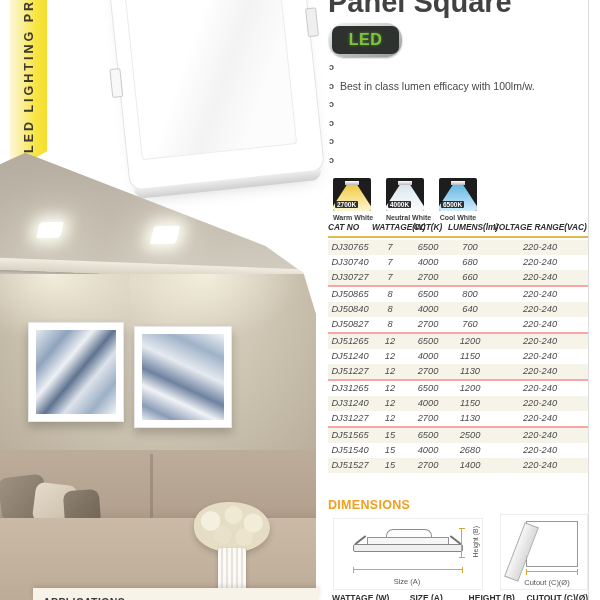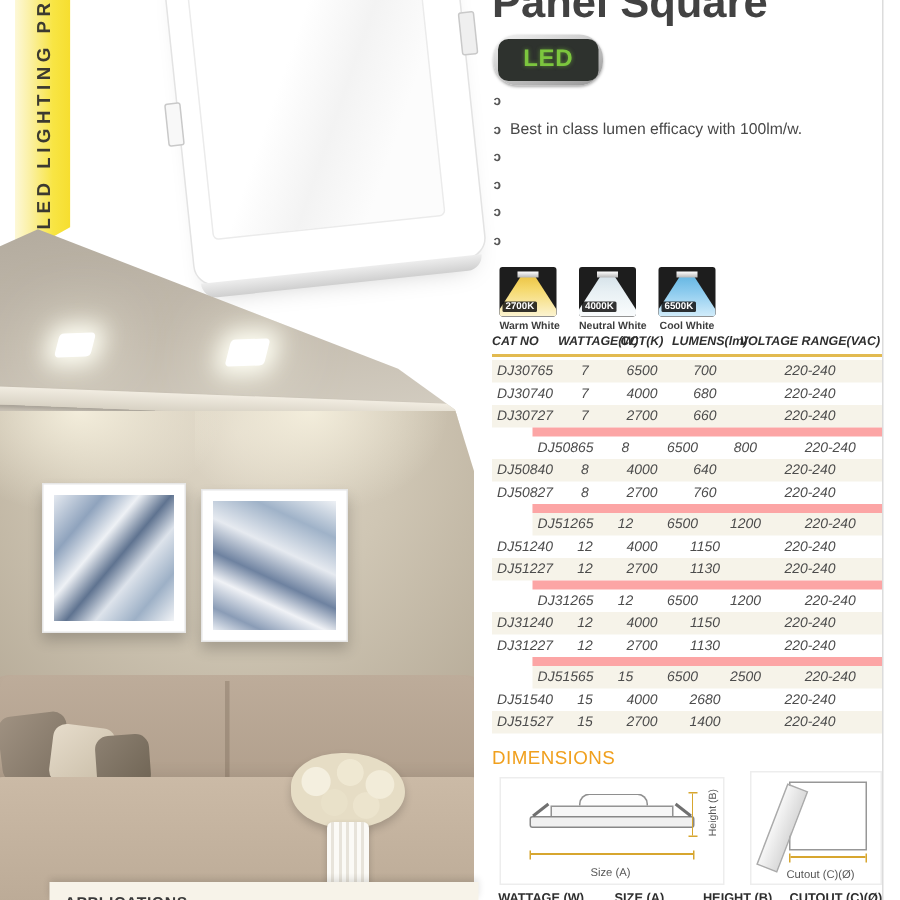--- a/index.html
+++ b/index.html
@@ -112,23 +112,23 @@
   .spec{position:absolute;left:328px;top:222px;width:260px;font-style:italic;}
   .cols{display:grid;grid-template-columns:44px 36px 40px 44px 1fr;}
   .spec-head{font-size:8.3px;font-weight:bold;color:#2e2e2e;padding-bottom:4px;}
   .spec-head span{text-align:center;white-space:nowrap;}
   .spec-head span:first-child{text-align:left;}
   .spec-underline{height:2px;background:#e2ba50;margin-bottom:2px;}
   .spec-row{height:15px;line-height:15px;font-size:9.3px;color:#4c4c4c;}
   .spec-row span{text-align:center;white-space:nowrap;}
   .spec-row span:first-child{text-align:center;}
   .spec-row:nth-child(odd){background:#f6f3e9;}
-  .group-sep{border-top:6px solid #fca5a5;margin-left:27px;}
-
-  .dim-heading{position:absolute;left:328px;top:498px;font-size:12.5px;font-weight:normal;
+  .group-sep{border-top:2px solid #fca5a5;}
+
+  .dim-heading{position:absolute;left:328px;top:498px;font-size:12.5px;font-weight:bold;
                color:#f0a01e;letter-spacing:.3px;}
   .dim-box{position:absolute;border:1px solid #ededed;background:#fff;}
   .dim-left{left:333px;top:518px;width:148px;height:70px;}
   .fixture{position:absolute;left:19px;top:10px;width:110px;height:24px;}
   .fx-top{position:absolute;left:33px;top:0;width:44px;height:9px;background:#fdfdfd;
           border:1px solid #8e8e8e;border-bottom:none;border-radius:7px 7px 0 0;}
   .fx-mid{position:absolute;left:14px;top:8px;width:80px;height:8px;background:#f6f6f6;border:1px solid #939393;}
   .fx-base{position:absolute;left:0;top:15px;width:108px;height:6px;background:#f0f0f0;
            border:1px solid #878787;border-radius:2px;}
   .wing{position:absolute;width:13px;height:0;border-top:2px solid #707070;top:10px;}

